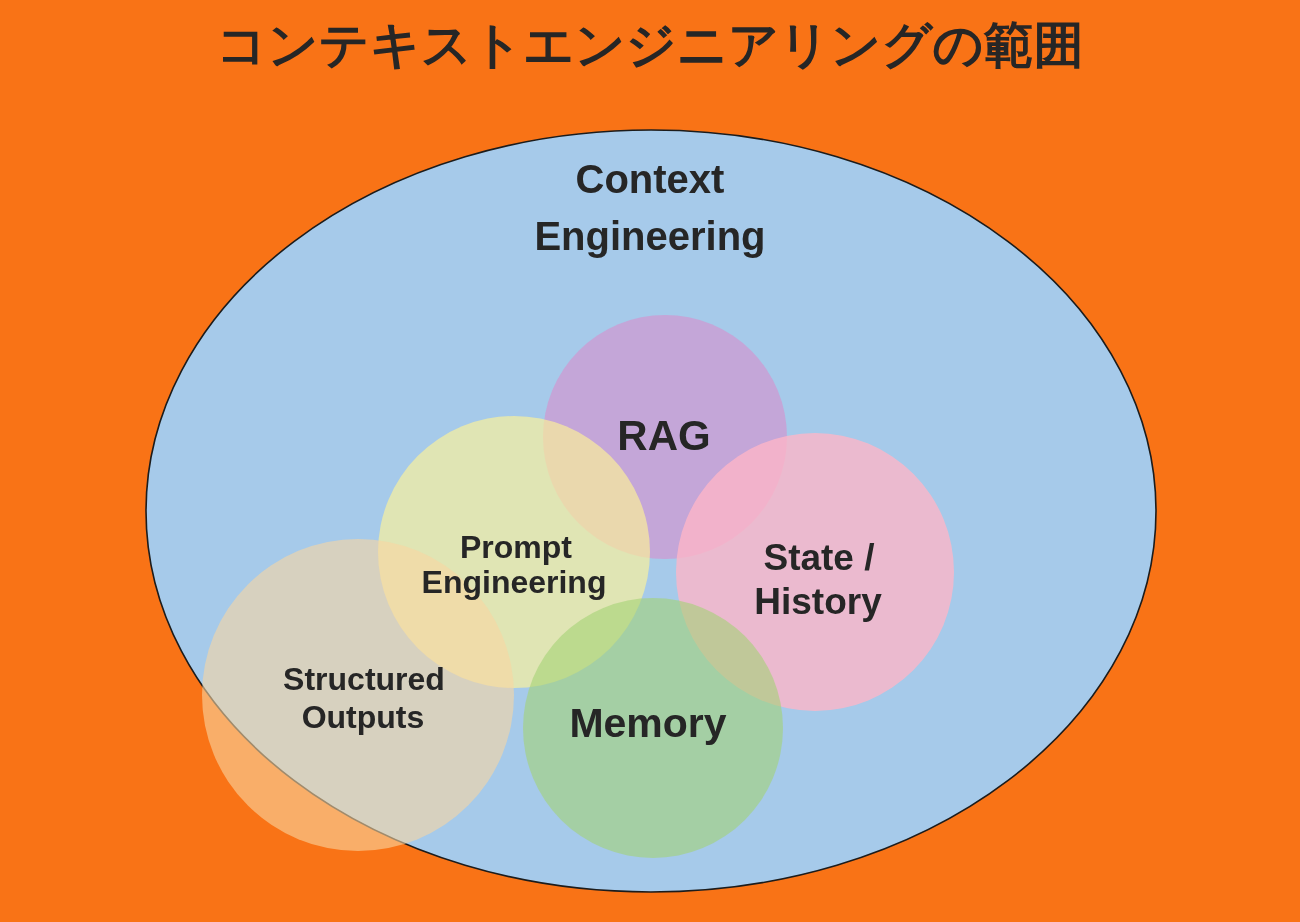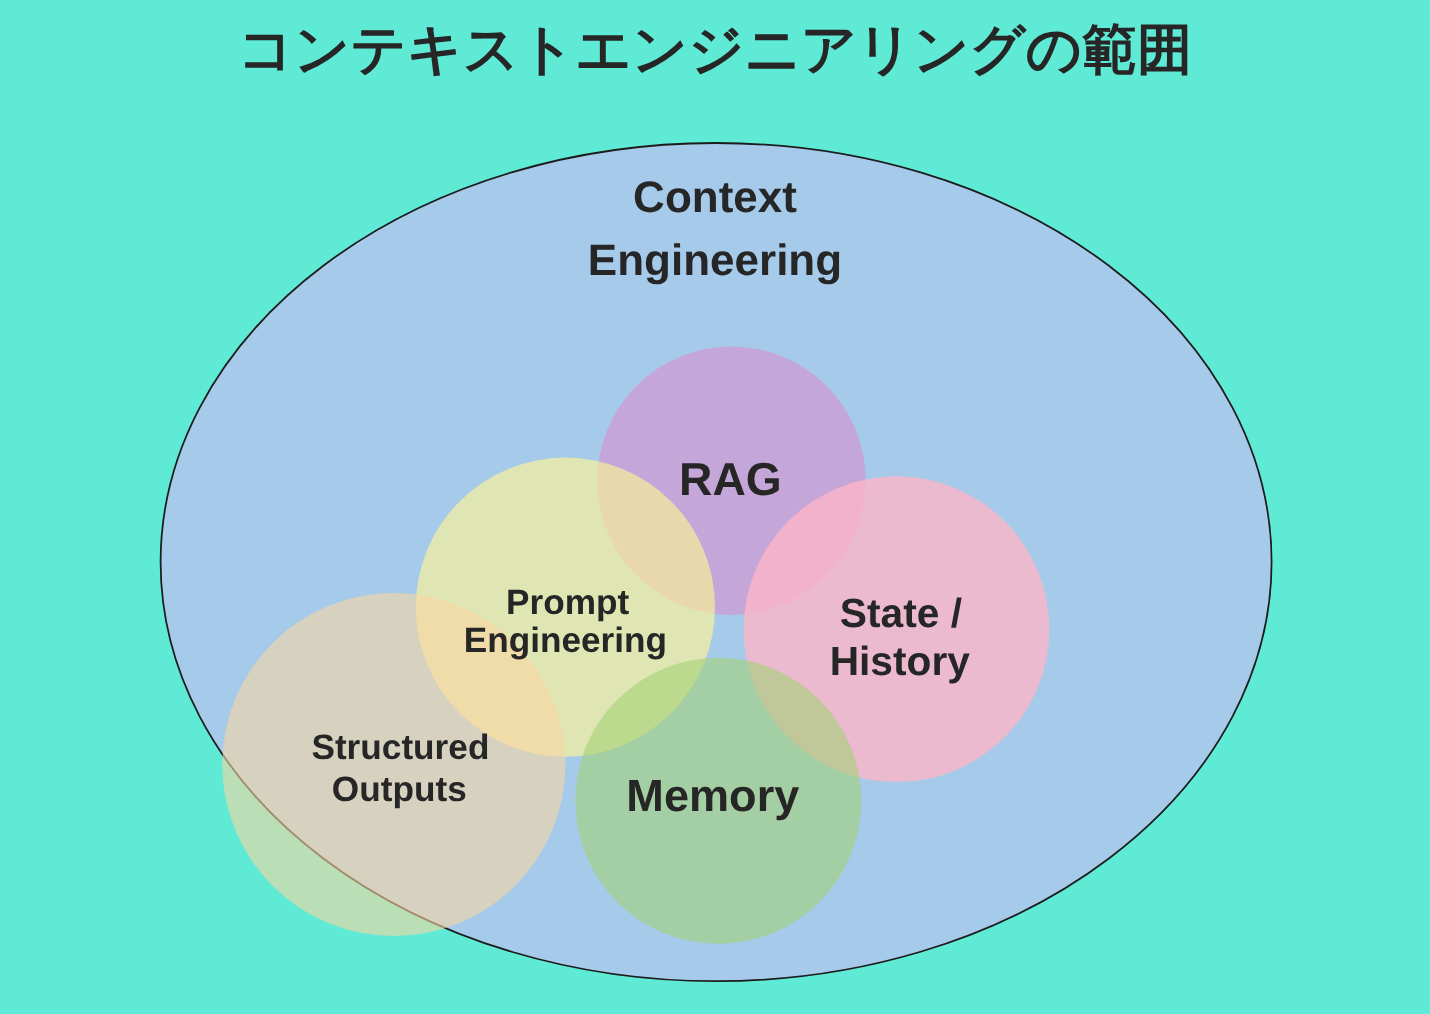--- a/index.html
+++ b/index.html
@@ -4,21 +4,21 @@
 <style>
   html, body {
     margin: 0;
     padding: 0;
     background: #ffffff;
   }
   .canvas {
     position: relative;
     width: 1300px;
     height: 922px;
-    background: #5eead4;
+    background: #f97316;
     overflow: hidden;
     font-family: "Liberation Sans", "DejaVu Sans", sans-serif;
   }
   svg text {
     font-family: "Liberation Sans", "DejaVu Sans", sans-serif;
     font-weight: 700;
   }
   .page-title   { font-size: 50px; }
   .outer-label  { font-size: 40px; }
   .lbl-rag      { font-size: 42px; }

